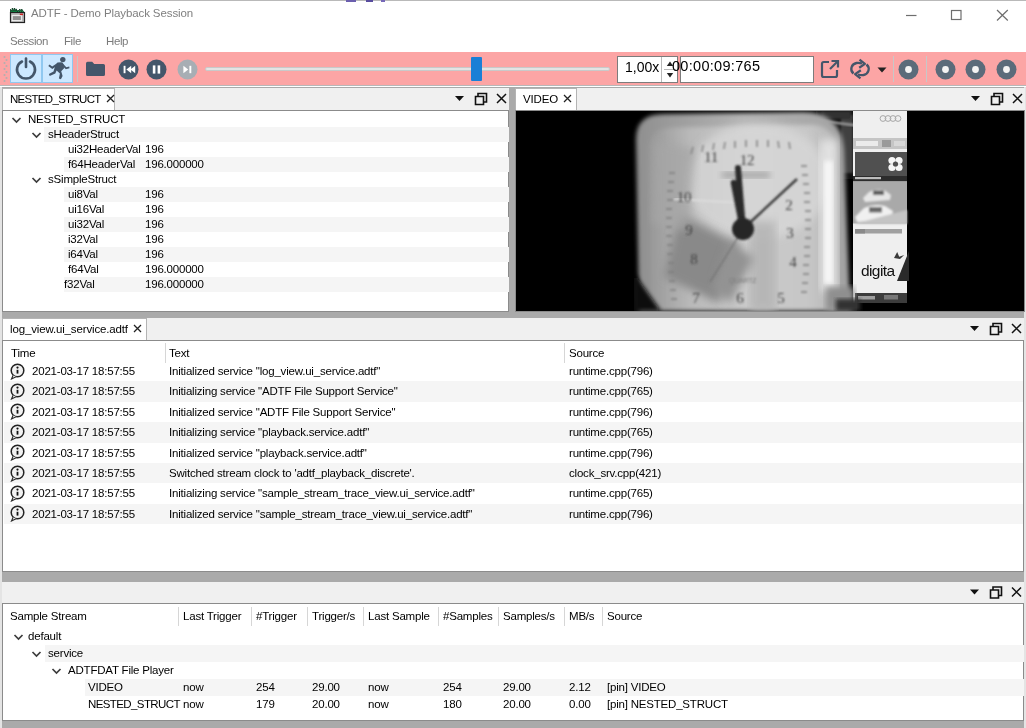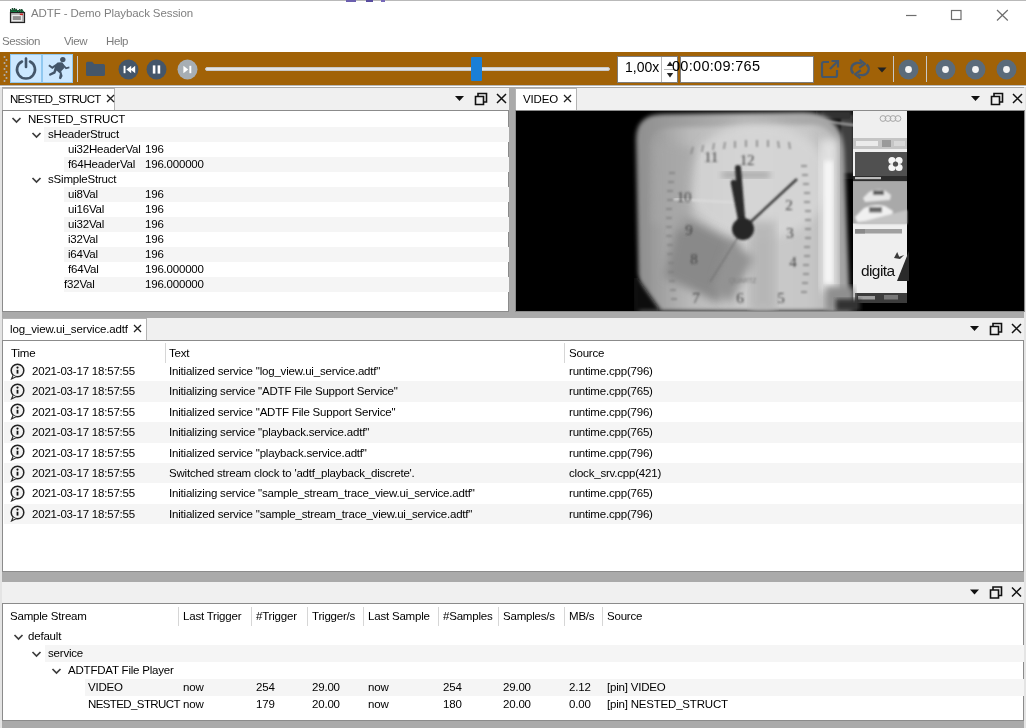--- a/index.html
+++ b/index.html
@@ -13,21 +13,21 @@
 
   
   #title { position:absolute; left:31px; top:7px; color:#7f7f7f; font-size:11.5px; letter-spacing:-0.1px; }
   #appicon { position:absolute; left:9px; top:7px; }
   .winbtn { position:absolute; top:0; width:46px; height:30px; }
 
   
   .menuitem { position:absolute; top:35px; color:#7b7b7b; font-size:11.5px; letter-spacing:-0.4px; }
 
   
-  #toolbar { position:absolute; left:0; top:52px; width:1026px; height:34px; background:#a16207; border-bottom:1px solid #b8b8b8; }
+  #toolbar { position:absolute; left:0; top:52px; width:1026px; height:34px; background:#fca5a5; border-bottom:1px solid #b8b8b8; }
   .tbtn-hl { position:absolute; top:2px; height:29px; background:#cde8ff; border:1px solid #90c8f0; }
 
   
   #dockarea { position:absolute; left:0; top:87px; width:1026px; height:641px; background:#aaaaaa; }
   .panel { position:absolute; background:#f0f0f0; }
   .tabbar { position:absolute; left:0; top:0; height:22px; width:100%; background:#f0f0f0; }
   .tab { position:absolute; left:0; top:0; height:22px; background:#ffffff; border-left:1px solid #b4b4b4; border-right:1px solid #b4b4b4; border-top:1px solid #b4b4b4; font-size:11.5px; letter-spacing:-0.15px; padding:4px 0 0 7px; white-space:nowrap; }
   .content { position:absolute; background:#fff; border:1px solid #8b8b8b; }
   .row { position:absolute; left:1px; white-space:nowrap; }
   .altband { position:absolute; background:#f5f5f5; }
@@ -53,22 +53,22 @@
   <svg class="winbtn" style="left:888px;" width="46" height="30" viewBox="0 0 46 30">
       <path d="M18 15.5 H28.5" stroke="#6e6e6e" stroke-width="1.2" fill="none"></path>
     </svg>
   <svg class="winbtn" style="left:933px;" width="46" height="30" viewBox="0 0 46 30">
       <rect x="18.5" y="10.5" width="9.5" height="9" stroke="#6e6e6e" stroke-width="1.2" fill="none"></rect>
     </svg>
   <svg class="winbtn" style="left:979px;" width="46" height="30" viewBox="0 0 46 30">
       <path d="M18 10 L28.8 20.5 M28.8 10 L18 20.5" stroke="#6e6e6e" stroke-width="1.2" fill="none"></path>
     </svg>
 
-  <div class="menuitem" style="left:2px;">Session</div>
-  <div class="menuitem" style="left:64px;">View</div>
+  <div class="menuitem" style="left:10px;">Session</div>
+  <div class="menuitem" style="left:64px;">File</div>
   <div class="menuitem" style="left:106px;">Help</div>
 
   <div id="toolbar">
     <svg class="abs" style="left:3px;top:3px;" width="5" height="28" viewBox="0 0 5 28">
       <g fill="#b0b0b0">
           <circle cx="1.5" cy="2" r="1"></circle>
           <circle cx="3.5" cy="5" r="1"></circle>
           <circle cx="1.5" cy="8" r="1"></circle>
           <circle cx="3.5" cy="11" r="1"></circle>
           <circle cx="1.5" cy="14" r="1"></circle>

